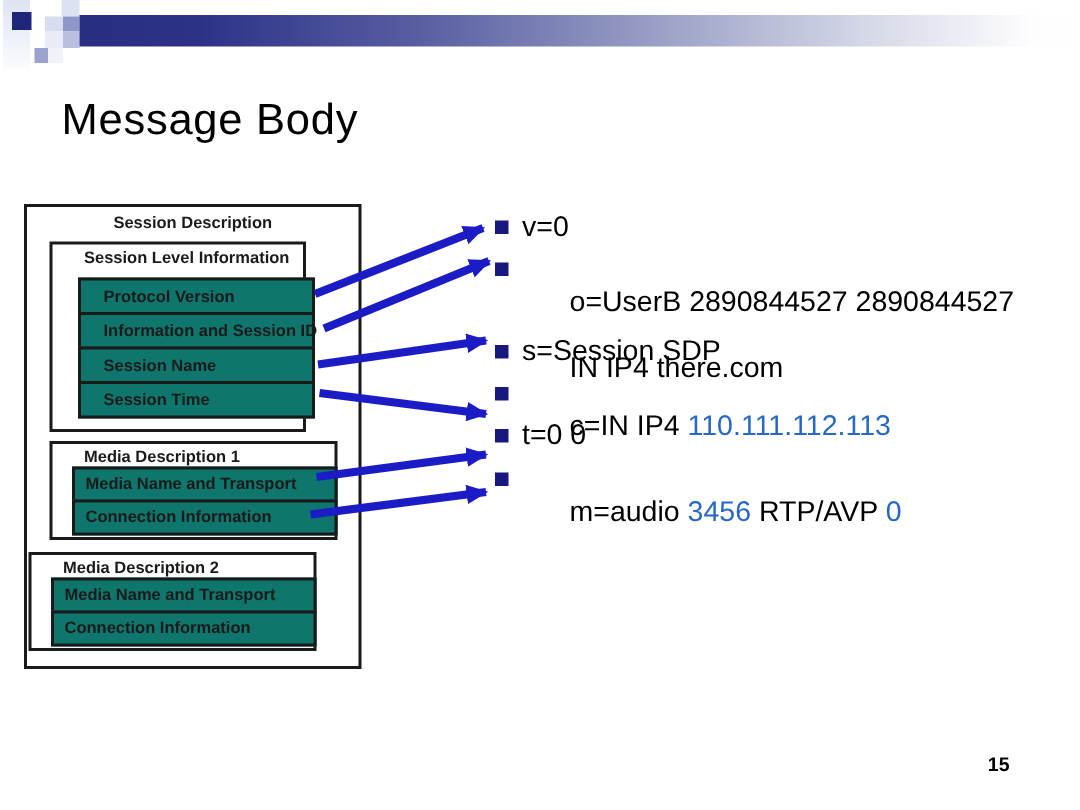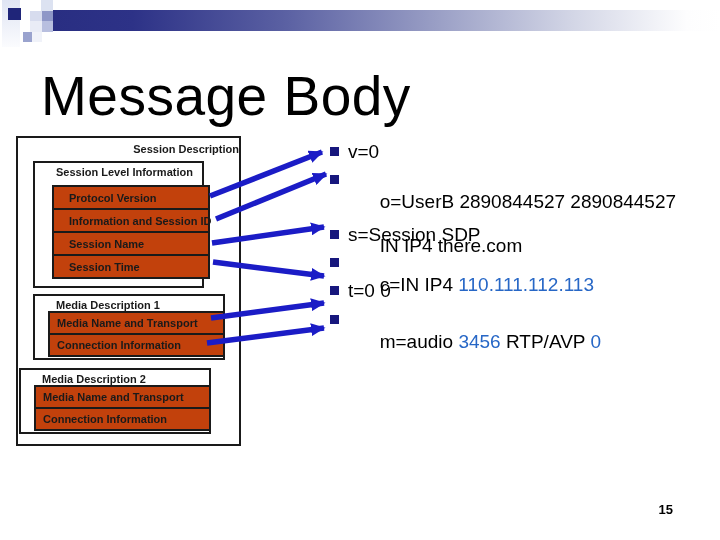--- a/index.html
+++ b/index.html
@@ -16,37 +16,37 @@
   .sqB { left:30px; top:11px; width:12px; height:10px; background:#d7dcee; }
   .sqC { left:42px; top:11px; width:11px; height:10px; background:#8e97c7; }
   .sqD { left:30px; top:21px; width:12px; height:11px; background:#e9ecf6; }
   .sqE { left:42px; top:21px; width:11px; height:11px; background:#b8bfdf; }
   .sqF { left:23px; top:32px; width:9px;  height:10px; background:#9aa3ce; }
   .sqG { left:32px; top:32px; width:10px; height:10px; background:#f0f2f9; }
   .top-bar { left:53px; top:10px; width:667px; height:21px;
     background:linear-gradient(90deg,#292e82 0%,#2d3287 12%,#5b61a3 35%,
       #9ba0c6 58%,#d3d6e6 78%,#fdfdfe 95%,#ffffff 100%); }
   
-  .title { position:absolute; left:41px; top:64px; font-size:55px;
+  .title { position:absolute; left:41px; top:64px; font-size:29px;
     letter-spacing:0.5px; color:#000000; white-space:nowrap; }
   
   .diagram { position:absolute; left:16px; top:136px; width:225px; height:310px;
     border:2px solid #1a1a1a; box-sizing:border-box; background:#ffffff;
     font-size:11px; font-weight:bold; color:#1a1a1a; }
-  .outer-label { text-align:right; padding-top:5px; }
+  .outer-label { text-align:center; padding-top:5px; }
   .group-box { position:absolute; border:2px solid #1a1a1a; box-sizing:border-box;
     background:#ffffff; }
   .g-sli { left:15px; top:23px;  width:171px; height:127px; }
   .g-md1 { left:15px; top:156px; width:192px; height:66px; }
   .g-md2 { left:1px; top:230px; width:192px; height:66px; }
   .group-label { padding:3px 0 0 21px; white-space:nowrap; }
   .rows { position:absolute; }
   .rows-sli { left:17px; top:22px; width:158px; }
   .rows-md  { left:13px; top:15px; width:177px; }
-  .row { border:2px solid #1a1a1a; box-sizing:border-box; background:#c2410c;
+  .row { border:2px solid #1a1a1a; box-sizing:border-box; background:#0f766e;
     display:flex; align-items:center; white-space:nowrap; margin-top:-2px; }
   .row:first-child { margin-top:0; }
   .row-s { height:25px; padding-left:15px; }
   .row-m { height:24px; padding-left:7px; }
   
   .brow { position:absolute; left:330px; }
   .bsq { position:absolute; left:0; top:6px; width:9px; height:9px; background:#17177d; }
   .btxt { margin-left:18px; font-size:19px; line-height:22px; color:#000000;
     white-space:pre; }
   .seg-blue { color:#2767c6; }

